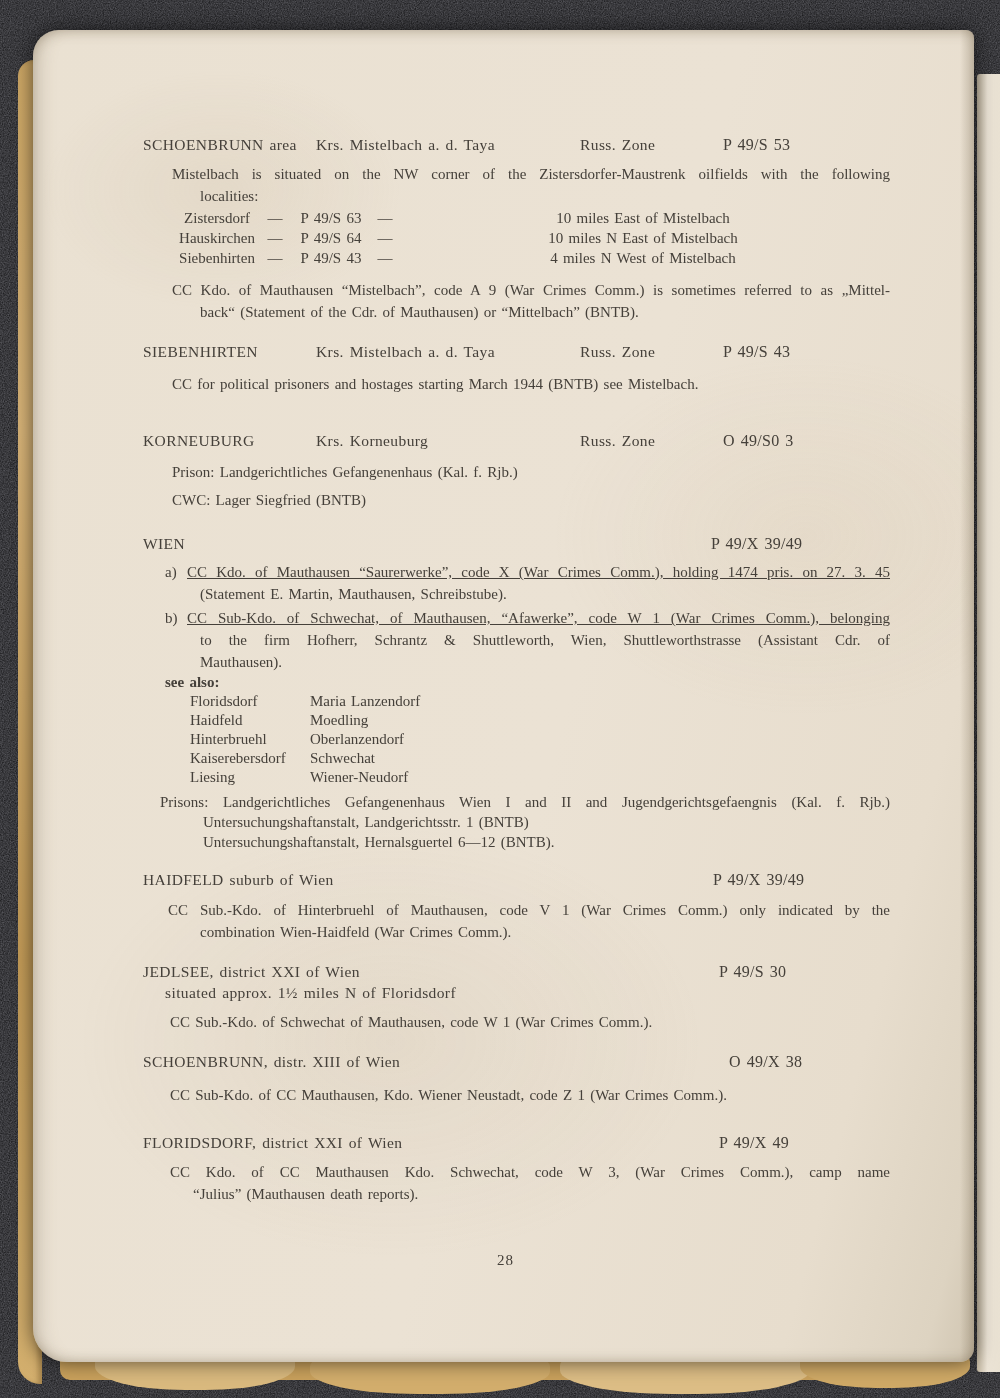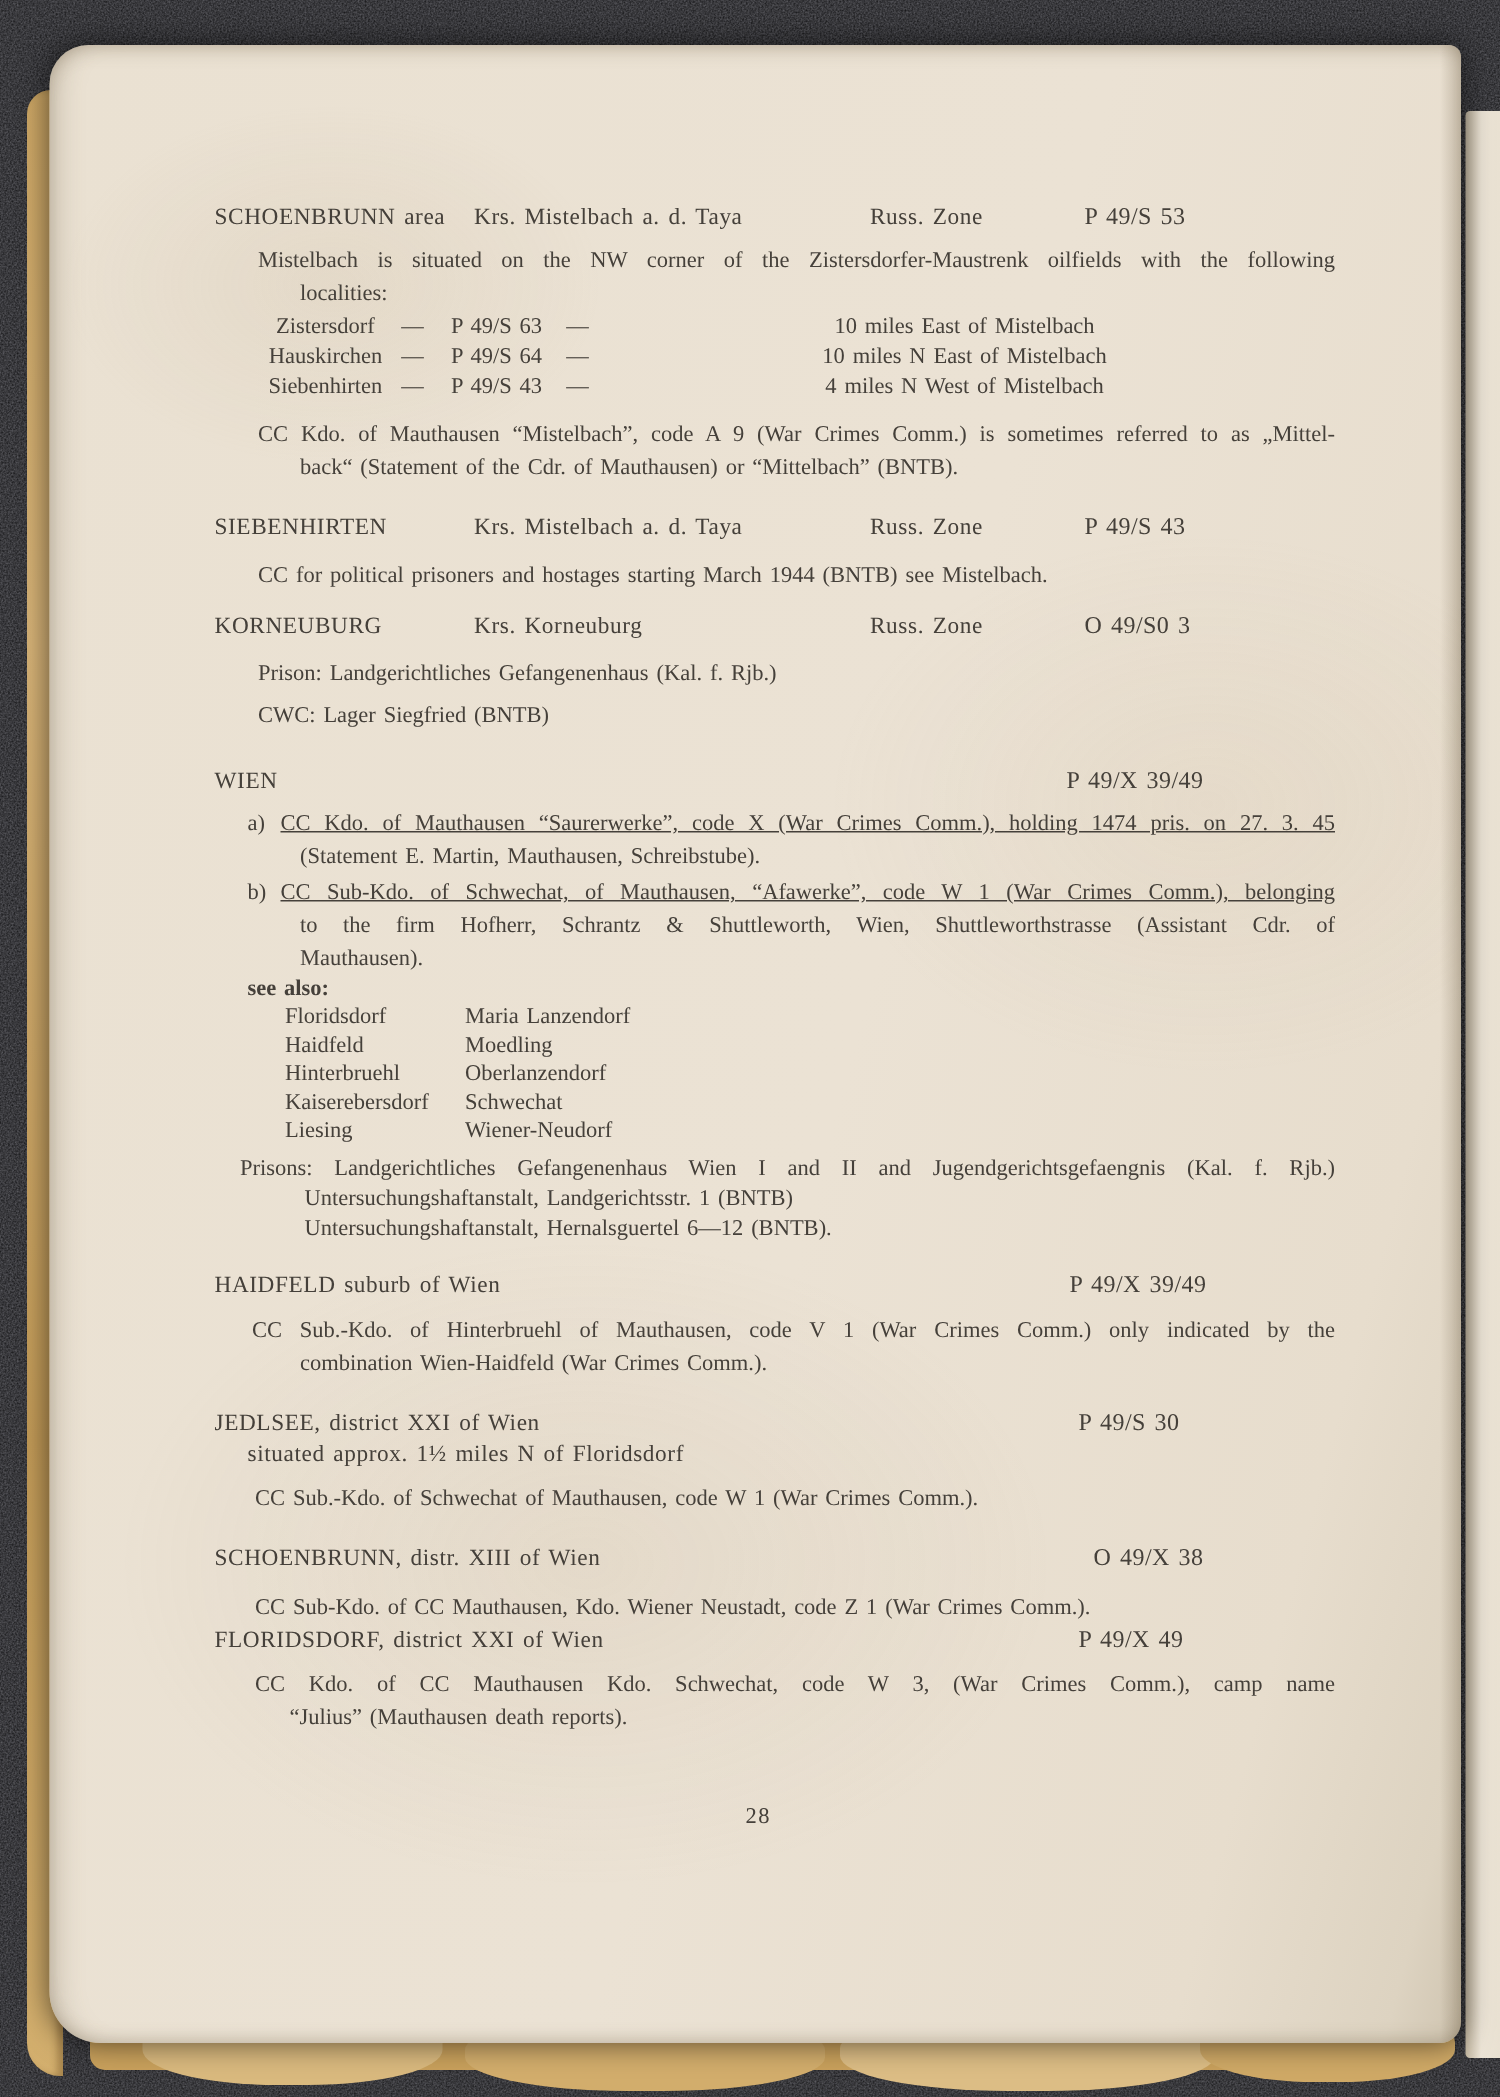--- a/index.html
+++ b/index.html
@@ -152,21 +152,21 @@
     </div>
 
     <div class="hrow" style="margin-top:18px;">
       <span class="c1">SIEBENHIRTEN</span>
       <span class="c2">Krs. Mistelbach a. d. Taya</span>
       <span class="c3">Russ. Zone</span>
       <span class="c4">P 49/S 43</span>
     </div>
     <div class="ind29" style="margin-top:10px;">CC for political prisoners and hostages starting March 1944 (BNTB) see Mistelbach.</div>
 
-    <div class="hrow" style="margin-top:12px;justify-content:flex-end;">
+    <div class="hrow" style="margin-top:35px;justify-content:flex-end;">
       <span class="c1">KORNEUBURG</span>
       <span class="c2">Krs. Korneuburg</span>
       <span class="c3">Russ. Zone</span>
       <span class="c4">O 49/S0 3</span>
     </div>
     <div class="ind29" style="margin-top:9px;">Prison: Landgerichtliches Gefangenenhaus (Kal. f. Rjb.)</div>
     <div class="ind29" style="margin-top:6px;">CWC: Lager Siegfried (BNTB)</div>
 
     <div class="h1" style="margin-top:22px;">
       <span>WIEN</span>
@@ -230,21 +230,21 @@
       <span class="ref ref-jedl">P 49/S 30</span>
     </div>
     <div class="sp27" style="margin-top:8px;">CC Sub.-Kdo. of Schwechat of Mauthausen, code W 1 (War Crimes Comm.).</div>
 
     <div class="h1" style="margin-top:18px;">
       <span>SCHOENBRUNN, distr. XIII of Wien</span>
       <span class="ref ref-scho">O 49/X 38</span>
     </div>
     <div class="sp27" style="margin-top:11px;">CC Sub-Kdo. of CC Mauthausen, Kdo. Wiener Neustadt, code Z 1 (War Crimes Comm.).</div>
 
-    <div class="h1" style="">
+    <div class="h1" style="margin-top:26px;">
       <span>FLORIDSDORF, district XXI of Wien</span>
       <span class="ref ref-flor">P 49/X 49</span>
     </div>
     <div style="margin-top:7px;">
       <div class="fp1 just">CC Kdo. of CC Mauthausen Kdo. Schwechat, code W 3, (War Crimes Comm.), camp name</div>
       <div class="fp2">“Julius” (Mauthausen death reports).</div>
     </div>
 
     <div class="pageno">28</div>
   </div>

